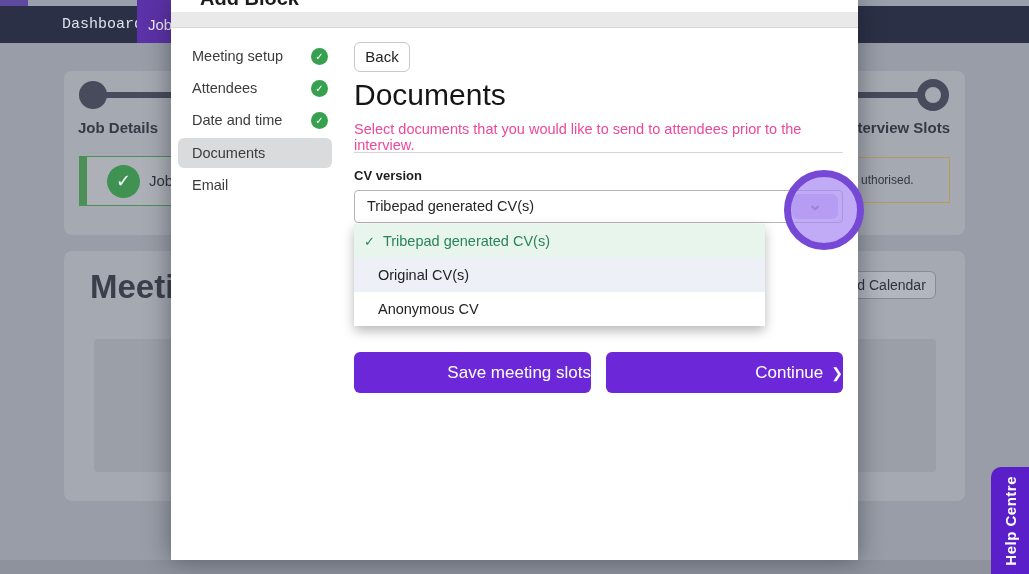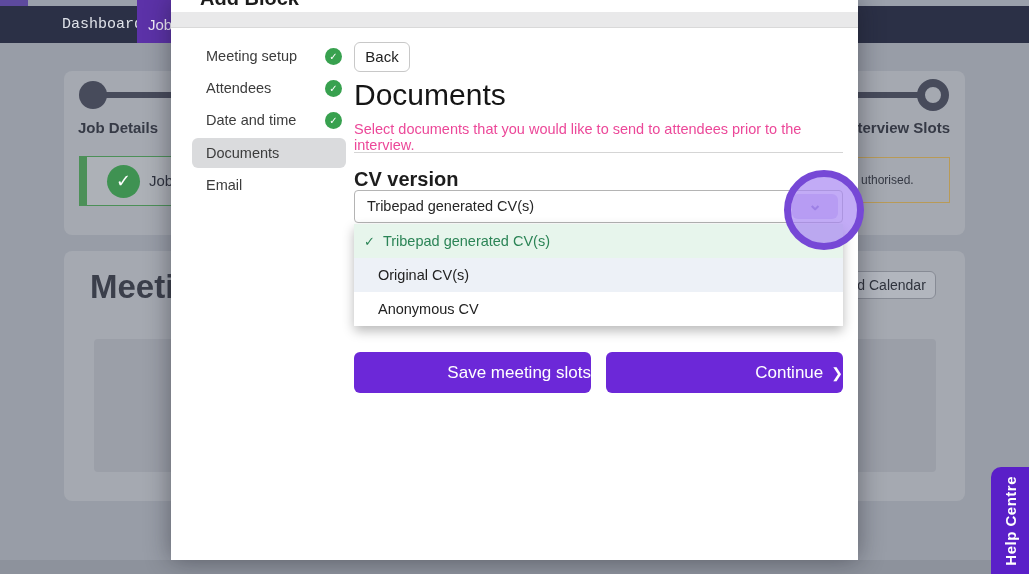--- a/index.html
+++ b/index.html
@@ -54,42 +54,42 @@
   .help-tab span { writing-mode:vertical-rl; transform:rotate(180deg); color:#ffffff;
                    font-size:15px; font-weight:bold; letter-spacing:.5px; }
 
   
   .modal { position:absolute; left:171px; top:0; width:687px; height:560px; background:#ffffff;
            box-shadow:0 0 24px rgba(20,20,30,.45); overflow:hidden; }
   .modal-title { position:absolute; left:29px; top:-13px; font-size:20px; font-weight:bold; color:#1c1c1c; }
   .modal-band { position:absolute; left:0; top:12px; width:687px; height:16px; background:#e9e9ea;
                 border-bottom:1px solid #d9d9d9; }
 
-  .side-item { position:absolute; left:21px; width:154px; height:30px; font-size:14.5px; color:#3c3c3c; }
+  .side-item { position:absolute; left:7px; width:154px; height:30px; font-size:14.5px; color:#3c3c3c; }
   .side-item .lbl { position:absolute; left:14px; line-height:30px; }
   .side-item.active { background:#dadbdd; border-radius:6px; }
   .side-check { position:absolute; right:4px; top:7px; width:17px; height:17px; border-radius:50%;
                 background:#38a14f; color:#fff; font-size:10px; text-align:center; line-height:17px; }
 
   .back-btn { position:absolute; left:183px; top:42px; width:56px; height:30px; background:#fff;
               border:1px solid #c8c8c8; border-radius:6px; font-size:15px; color:#222;
               text-align:center; line-height:28px; }
   .doc-h1 { position:absolute; left:183px; top:78px; font-size:30px; font-weight:500; color:#151515; }
   .doc-desc { position:absolute; left:183px; top:121px; font-size:14.5px; color:#ec4899; }
   .doc-hr { position:absolute; left:183px; top:152px; width:489px; height:1px; background:#d5d5d5; }
-  .cv-label { position:absolute; left:183px; top:168px; font-size:20px; font-weight:bold; color:#1d1d1d; }
+  .cv-label { position:absolute; left:183px; top:168px; font-size:13px; font-weight:bold; color:#1d1d1d; }
 
   .select-box { position:absolute; left:183px; top:190px; width:489px; height:33px; background:#fff;
                 border:1px solid #b4b4b4; border-radius:4px; }
   .select-box .val { position:absolute; left:12px; line-height:31px; font-size:14.5px; color:#262626; }
   .select-chevron { position:absolute; right:4px; top:3px; width:46px; height:25px; background:#d9ccf5;
                     border-radius:6px; color:#8270c5; font-size:17px; font-weight:bold;
                     text-align:center; line-height:21px; }
 
-  .dropdown { position:absolute; left:183px; top:224px; width:489px; background:#ec4899;
+  .dropdown { position:absolute; left:183px; top:224px; width:411px; background:#ec4899;
               box-shadow:0 5px 12px rgba(0,0,0,.28); border-radius:0 0 4px 4px; z-index:10; }
   .opt { height:34px; line-height:34px; font-size:14.5px; color:#222; padding-left:24px; background:#fff; }
   .opt.selected { background:#e7f5ec; color:#2b8456; padding-left:10px; }
   .opt.selected .tick { margin-right:8px; font-size:13px; }
   .opt.hovered { background:#edf1f7; }
 
   .p-btn { position:absolute; top:352px; width:237px; height:41px; background:#6c28d8; border-radius:6px;
            color:#ffffff; font-size:17px; text-align:right; line-height:41px; z-index:5; }
   .p-btn.save { left:183px; }
   .p-btn.continue { left:435px; }

